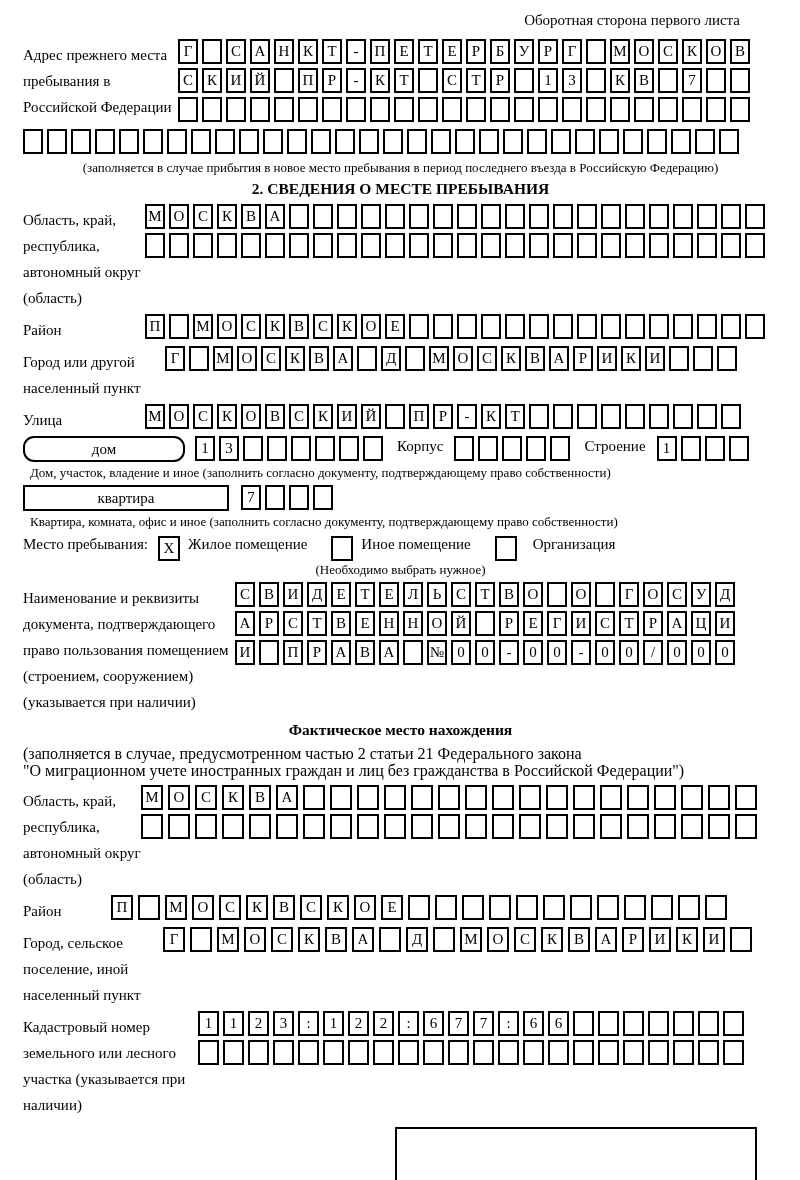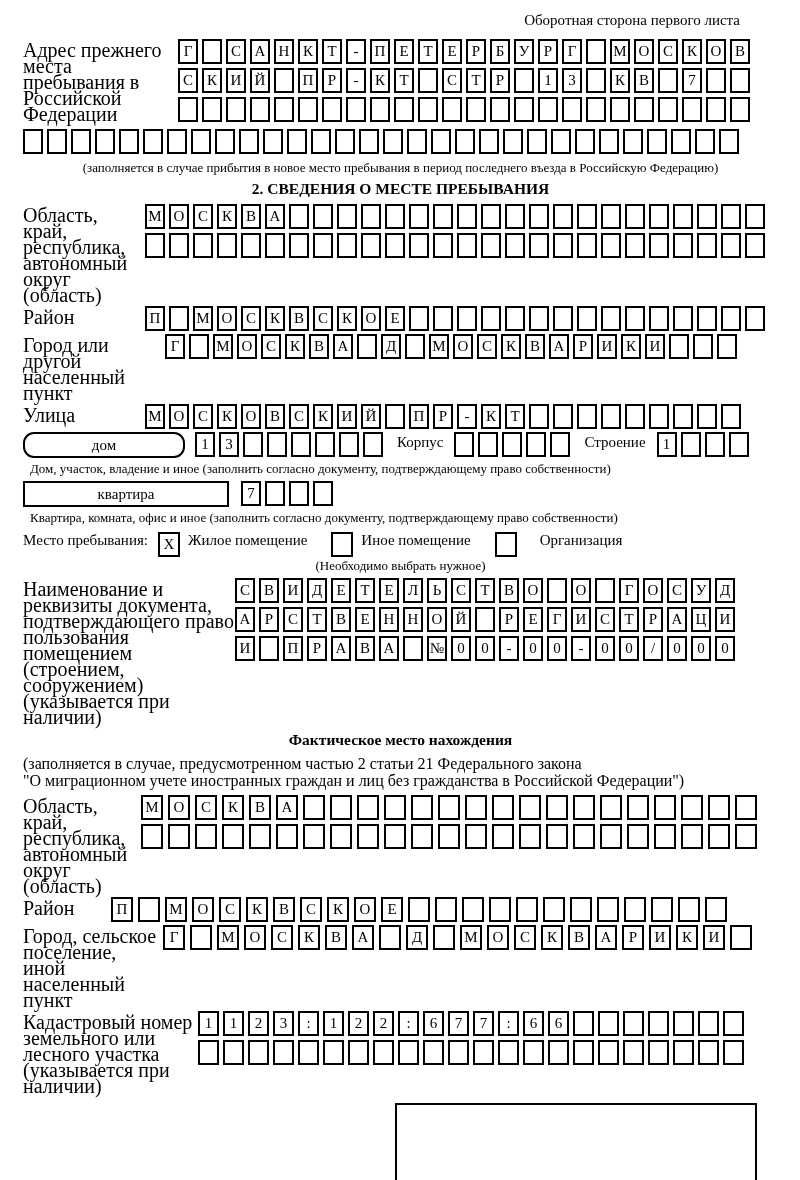--- a/index.html
+++ b/index.html
@@ -4,21 +4,21 @@
 <style>
   html,body{margin:0;padding:0;background:#fff;}
   body{
     width:800px;height:1180px;overflow:hidden;
     font-family:"Liberation Serif","DejaVu Serif",serif;
     color:#000;font-size:15px;position:relative;
   }
   .page{padding:12px 22px 0 23px;}
   .top-note{text-align:right;padding-right:38px;font-size:15px;margin-bottom:10px;}
   .frow{display:flex;align-items:flex-start;margin-bottom:3px;}
-  .side-label{line-height:16px;font-size:20px;padding-top:3px;}
+  .side-label{line-height:26px;font-size:15px;padding-top:3px;}
   .w155{flex:0 0 155px;}
   .w122{flex:0 0 122px;}
   .w142{flex:0 0 142px;}
   .w212{flex:0 0 212px;}
   .w118{flex:0 0 118px;}
   .w88{flex:0 0 88px;}
   .w140{flex:0 0 140px;}
   .w175{flex:0 0 175px;}
   .cellcol > .cellrow{margin-bottom:4px;}
   .cellrow{display:flex;white-space:nowrap;}
@@ -384,21 +384,21 @@
   <div class="stay-row">
     <span>Место пребывания:</span>
     <span class="stay-lbl" style="padding-left:4px;"></span>
     <span class="checkbox">X</span>
     <span class="stay-lbl">Жилое помещение</span>
     <span class="stay-gap"></span>
     <span class="checkbox"></span>
     <span class="stay-lbl">Иное помещение</span>
     <span class="stay-gap"></span>
     <span class="checkbox"></span>
-    <span class="stay-lbl" style="padding-left:23px;">Организация</span>
+    <span class="stay-lbl" style="padding-left:16px;">Организация</span>
   </div>
   <div class="caption center">(Необходимо выбрать нужное)</div>
 
   <div class="frow mb6">
     <div class="side-label w212">Наименование и реквизиты документа, подтверждающего право пользования помещением (строением, сооружением) (указывается при наличии)</div>
     <div class="cellcol">
       <div class="cellrow">
           <span class="cell">С</span>
           <span class="cell">В</span>
           <span class="cell">И</span>

